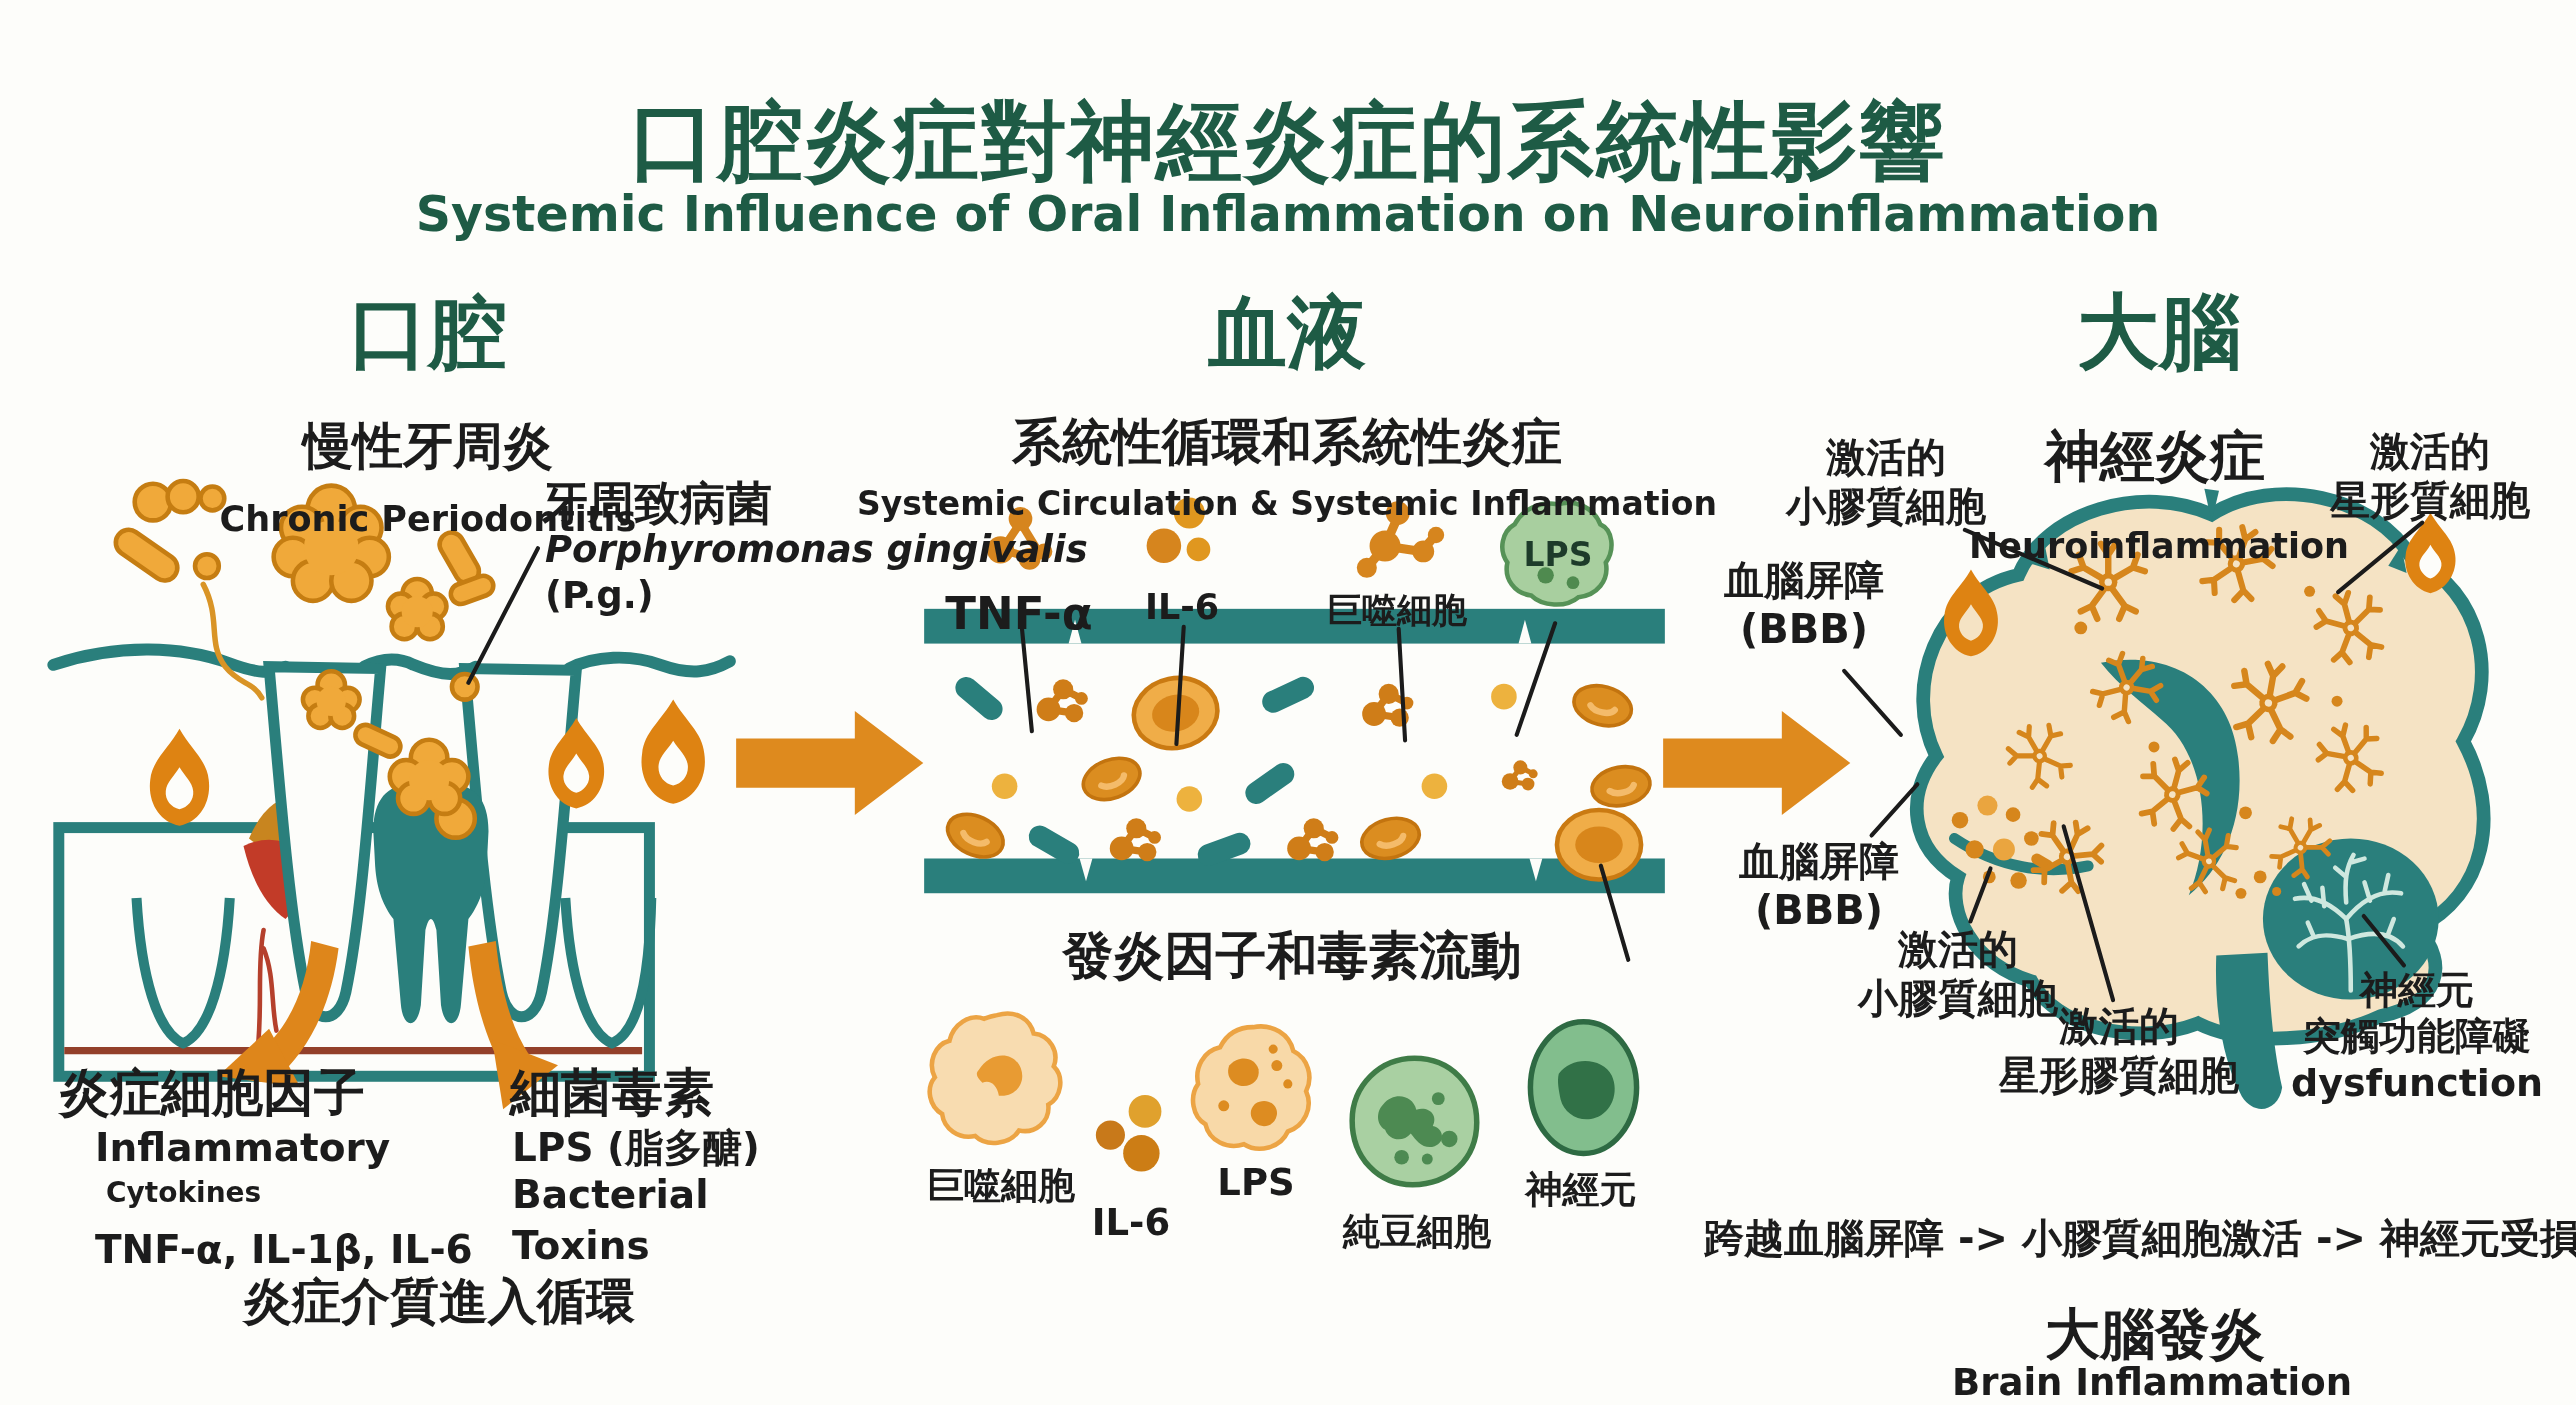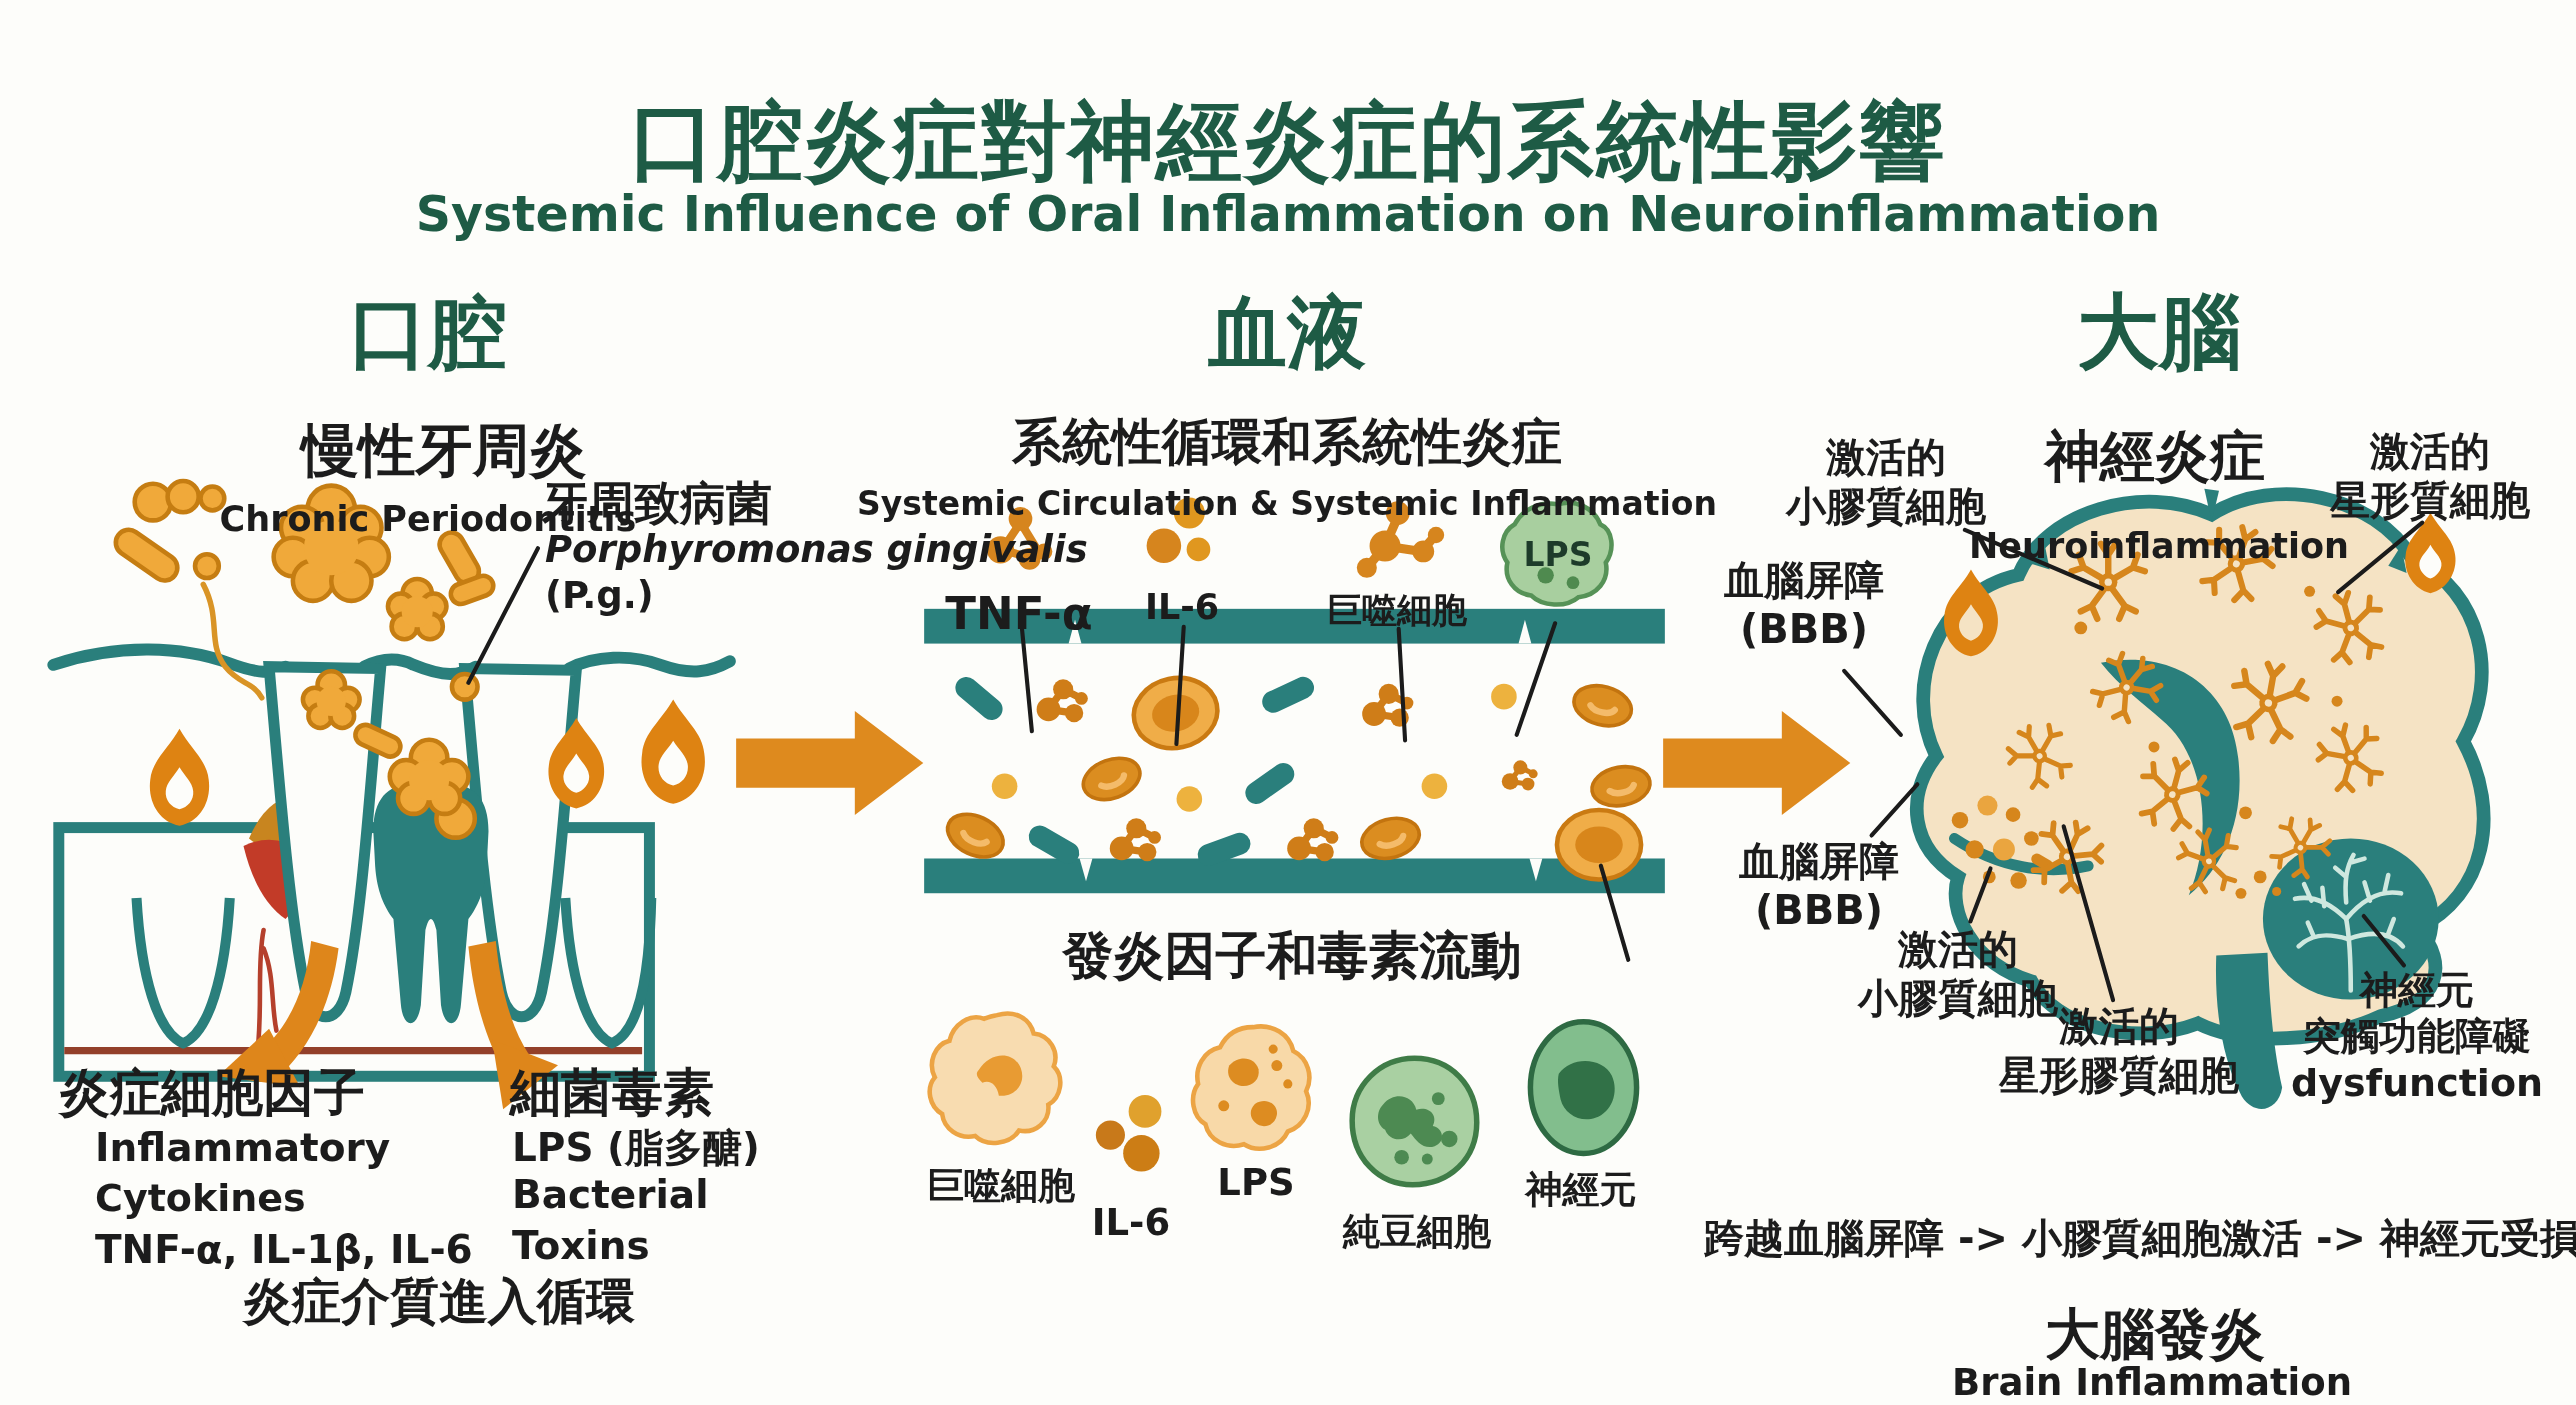--- a/index.html
+++ b/index.html
@@ -15,21 +15,21 @@
 </style>
 </head>
 <body>
 
 <div id="canvas">
 
   <div class="lbl ctr green" style="left:1288px;top:37px;font-size:86px;font-weight:800;letter-spacing:1.8px;">口腔炎症對神經炎症的系統性影響</div>
   <div class="lbl ctr green" style="left:1288px;top:139px;font-size:49px;">Systemic Influence of Oral Inflammation on Neuroinflammation</div>
 
   <div class="lbl ctr green" style="left:428px;top:234px;font-size:79px;font-weight:800;">口腔</div>
-  <div class="lbl ctr" style="left:444px;top:366px;font-size:57px;">慢性牙周炎</div>
+  <div class="lbl ctr" style="left:428px;top:366px;font-size:50px;">慢性牙周炎</div>
   <div class="lbl ctr thin" style="left:428px;top:452px;font-size:35px;">Chronic Periodontitis</div>
 
   <div class="lbl ctr green" style="left:1287px;top:234px;font-size:79px;font-weight:800;">血液</div>
   <div class="lbl ctr" style="left:1287px;top:362px;font-size:50px;">系統性循環和系統性炎症</div>
   <div class="lbl ctr thin" style="left:1287px;top:437px;font-size:33px;">Systemic Circulation &amp; Systemic Inflammation</div>
 
   <div class="lbl ctr green" style="left:2159px;top:231px;font-size:82px;font-weight:800;">大腦</div>
   <div class="lbl ctr" style="left:2155px;top:373px;font-size:55px;">神經炎症</div>
   <div class="lbl ctr thin" style="left:2159px;top:479px;font-size:35px;">Neuroinflammation</div>
 
@@ -132,21 +132,21 @@
       <polygon points="488,660 560,688 500,736"></polygon>
     </g>
   </svg>
 
   <div class="lbl" style="left:542px;top:426px;font-size:46px;font-weight:800;">牙周致病菌</div>
   <div class="lbl" style="left:545px;top:481px;font-size:37px;font-style:italic;">Porphyromonas gingivalis</div>
   <div class="lbl" style="left:545px;top:527px;font-size:37px;">(P.g.)</div>
 
   <div class="lbl" style="left:59px;top:1012px;font-size:51px;font-weight:800;">炎症細胞因子</div>
   <div class="lbl thin" style="left:95px;top:1078px;font-size:39px;">Inflammatory</div>
-  <div class="lbl thin" style="left:95px;top:1129px;font-size:38px;">Cytokines</div>
+  <div class="lbl thin" style="left:106px;top:1129px;font-size:28px;">Cytokines</div>
   <div class="lbl thin" style="left:95px;top:1180px;font-size:39px;">TNF-α, IL-1β, IL-6</div>
 
   <div class="lbl" style="left:510px;top:1012px;font-size:51px;font-weight:800;">細菌毒素</div>
   <div class="lbl thin" style="left:512px;top:1074px;font-size:39px;">LPS (脂多醣)</div>
   <div class="lbl thin" style="left:512px;top:1125px;font-size:39px;">Bacterial</div>
   <div class="lbl thin" style="left:512px;top:1176px;font-size:39px;">Toxins</div>
 
   <div class="lbl ctr" style="left:439px;top:1222px;font-size:49px;font-weight:800;">炎症介質進入循環</div>
 
   <svg style="left:736px;top:664px;width:192px;height:105px;" viewBox="0 0 210 115">

